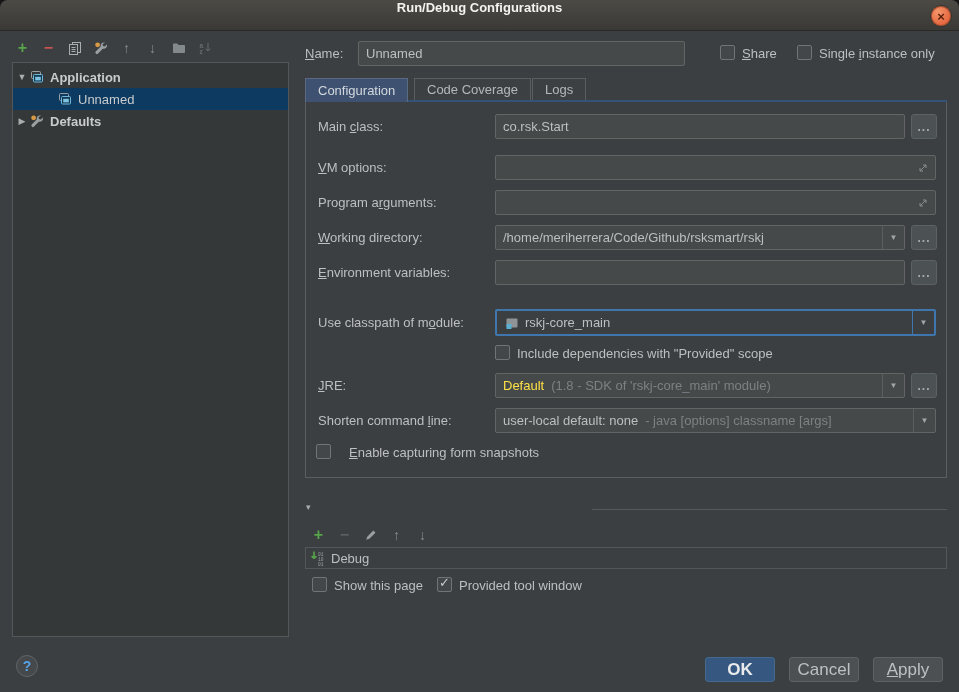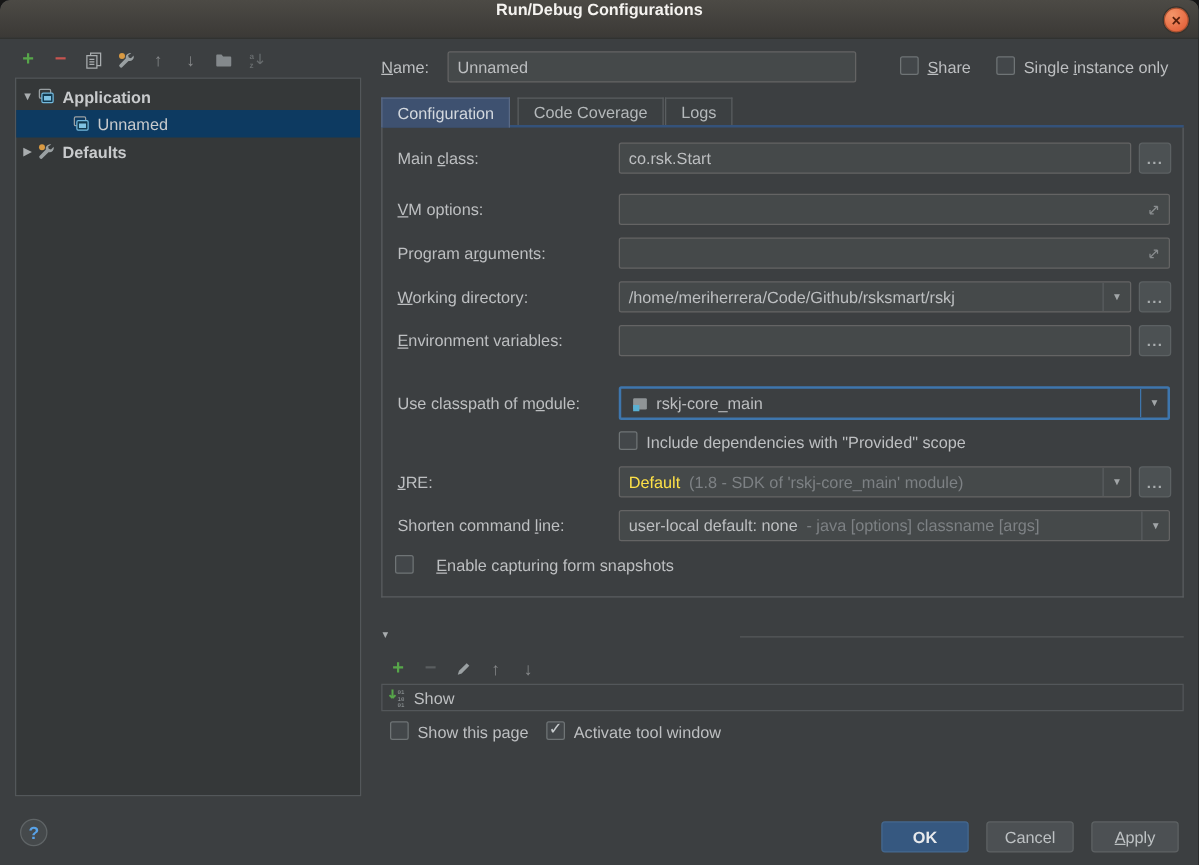--- a/index.html
+++ b/index.html
@@ -62,21 +62,21 @@
     border-radius:3px;color:#a9adaf;display:flex;align-items:center;justify-content:center;
     letter-spacing:1px;font-weight:bold;font-size:12px;box-sizing:border-box;}
   .expander{position:absolute;width:16px;height:16px;}
   
   .bl-line{position:absolute;height:1px;background:#55595b;}
   .buildrow{position:absolute;left:305px;top:547px;width:642px;height:22px;
     border:1px solid #53575a;box-sizing:border-box;display:flex;align-items:center;padding-left:4px;}
   
   .btn{position:absolute;height:25px;width:70px;background:#4c5053;border:1px solid #5e6264;
     border-radius:3px;color:#bdc1c3;display:flex;align-items:center;justify-content:center;
-    font-size:13px;box-sizing:border-box;text-align:right;}
+    font-size:17px;box-sizing:border-box;text-align:right;}
   .btn.primary{background:#365880;border-color:#44688f;color:#e8eaec;font-weight:bold;}
   .help{position:absolute;left:16px;top:655px;width:22px;height:22px;border-radius:50%;
     background:#45494b;border:1px solid #606567;color:#58a2e8;font-weight:bold;font-size:14px;
     display:flex;align-items:center;justify-content:center;box-sizing:border-box;}
 </style>
 </head>
 <body>
 
 <div id="window">
 
@@ -273,27 +273,27 @@
       </span>
   </div>
 
   <div class="buildrow">
     <svg width="16" height="16" viewBox="0 0 16 16" style="margin-right:5px">
       <path d="M4 1.5v7M4 8.5L1.6 6.1M4 8.5l2.4-2.4" stroke="#57a64a" stroke-width="1.6" fill="none"></path>
       <text x="8" y="5.5" font-size="4.6" fill="#9aa0a2" font-family="Liberation Mono,monospace">01</text>
       <text x="8" y="10.5" font-size="4.6" fill="#9aa0a2" font-family="Liberation Mono,monospace">10</text>
       <text x="8" y="15.5" font-size="4.6" fill="#9aa0a2" font-family="Liberation Mono,monospace">01</text>
     </svg>
-    <span>Show</span>
+    <span>Debug</span>
   </div>
 
   <div class="cb" style="left:312px;top:577px"></div>
   <div class="flabel" style="left:334px;top:578px">Show this page</div>
   <div class="cb on" style="left:437px;top:577px"></div>
-  <div class="flabel" style="left:459px;top:578px">Activate tool window</div>
+  <div class="flabel" style="left:459px;top:578px">Provided tool window</div>
 
   <div class="help">
       <span>?</span>
     </div>
   <div class="btn primary" style="left:705px;top:657px">
       <span>OK</span>
     </div>
   <div class="btn" style="left:789px;top:657px">
       <span>Cancel</span>
     </div>

